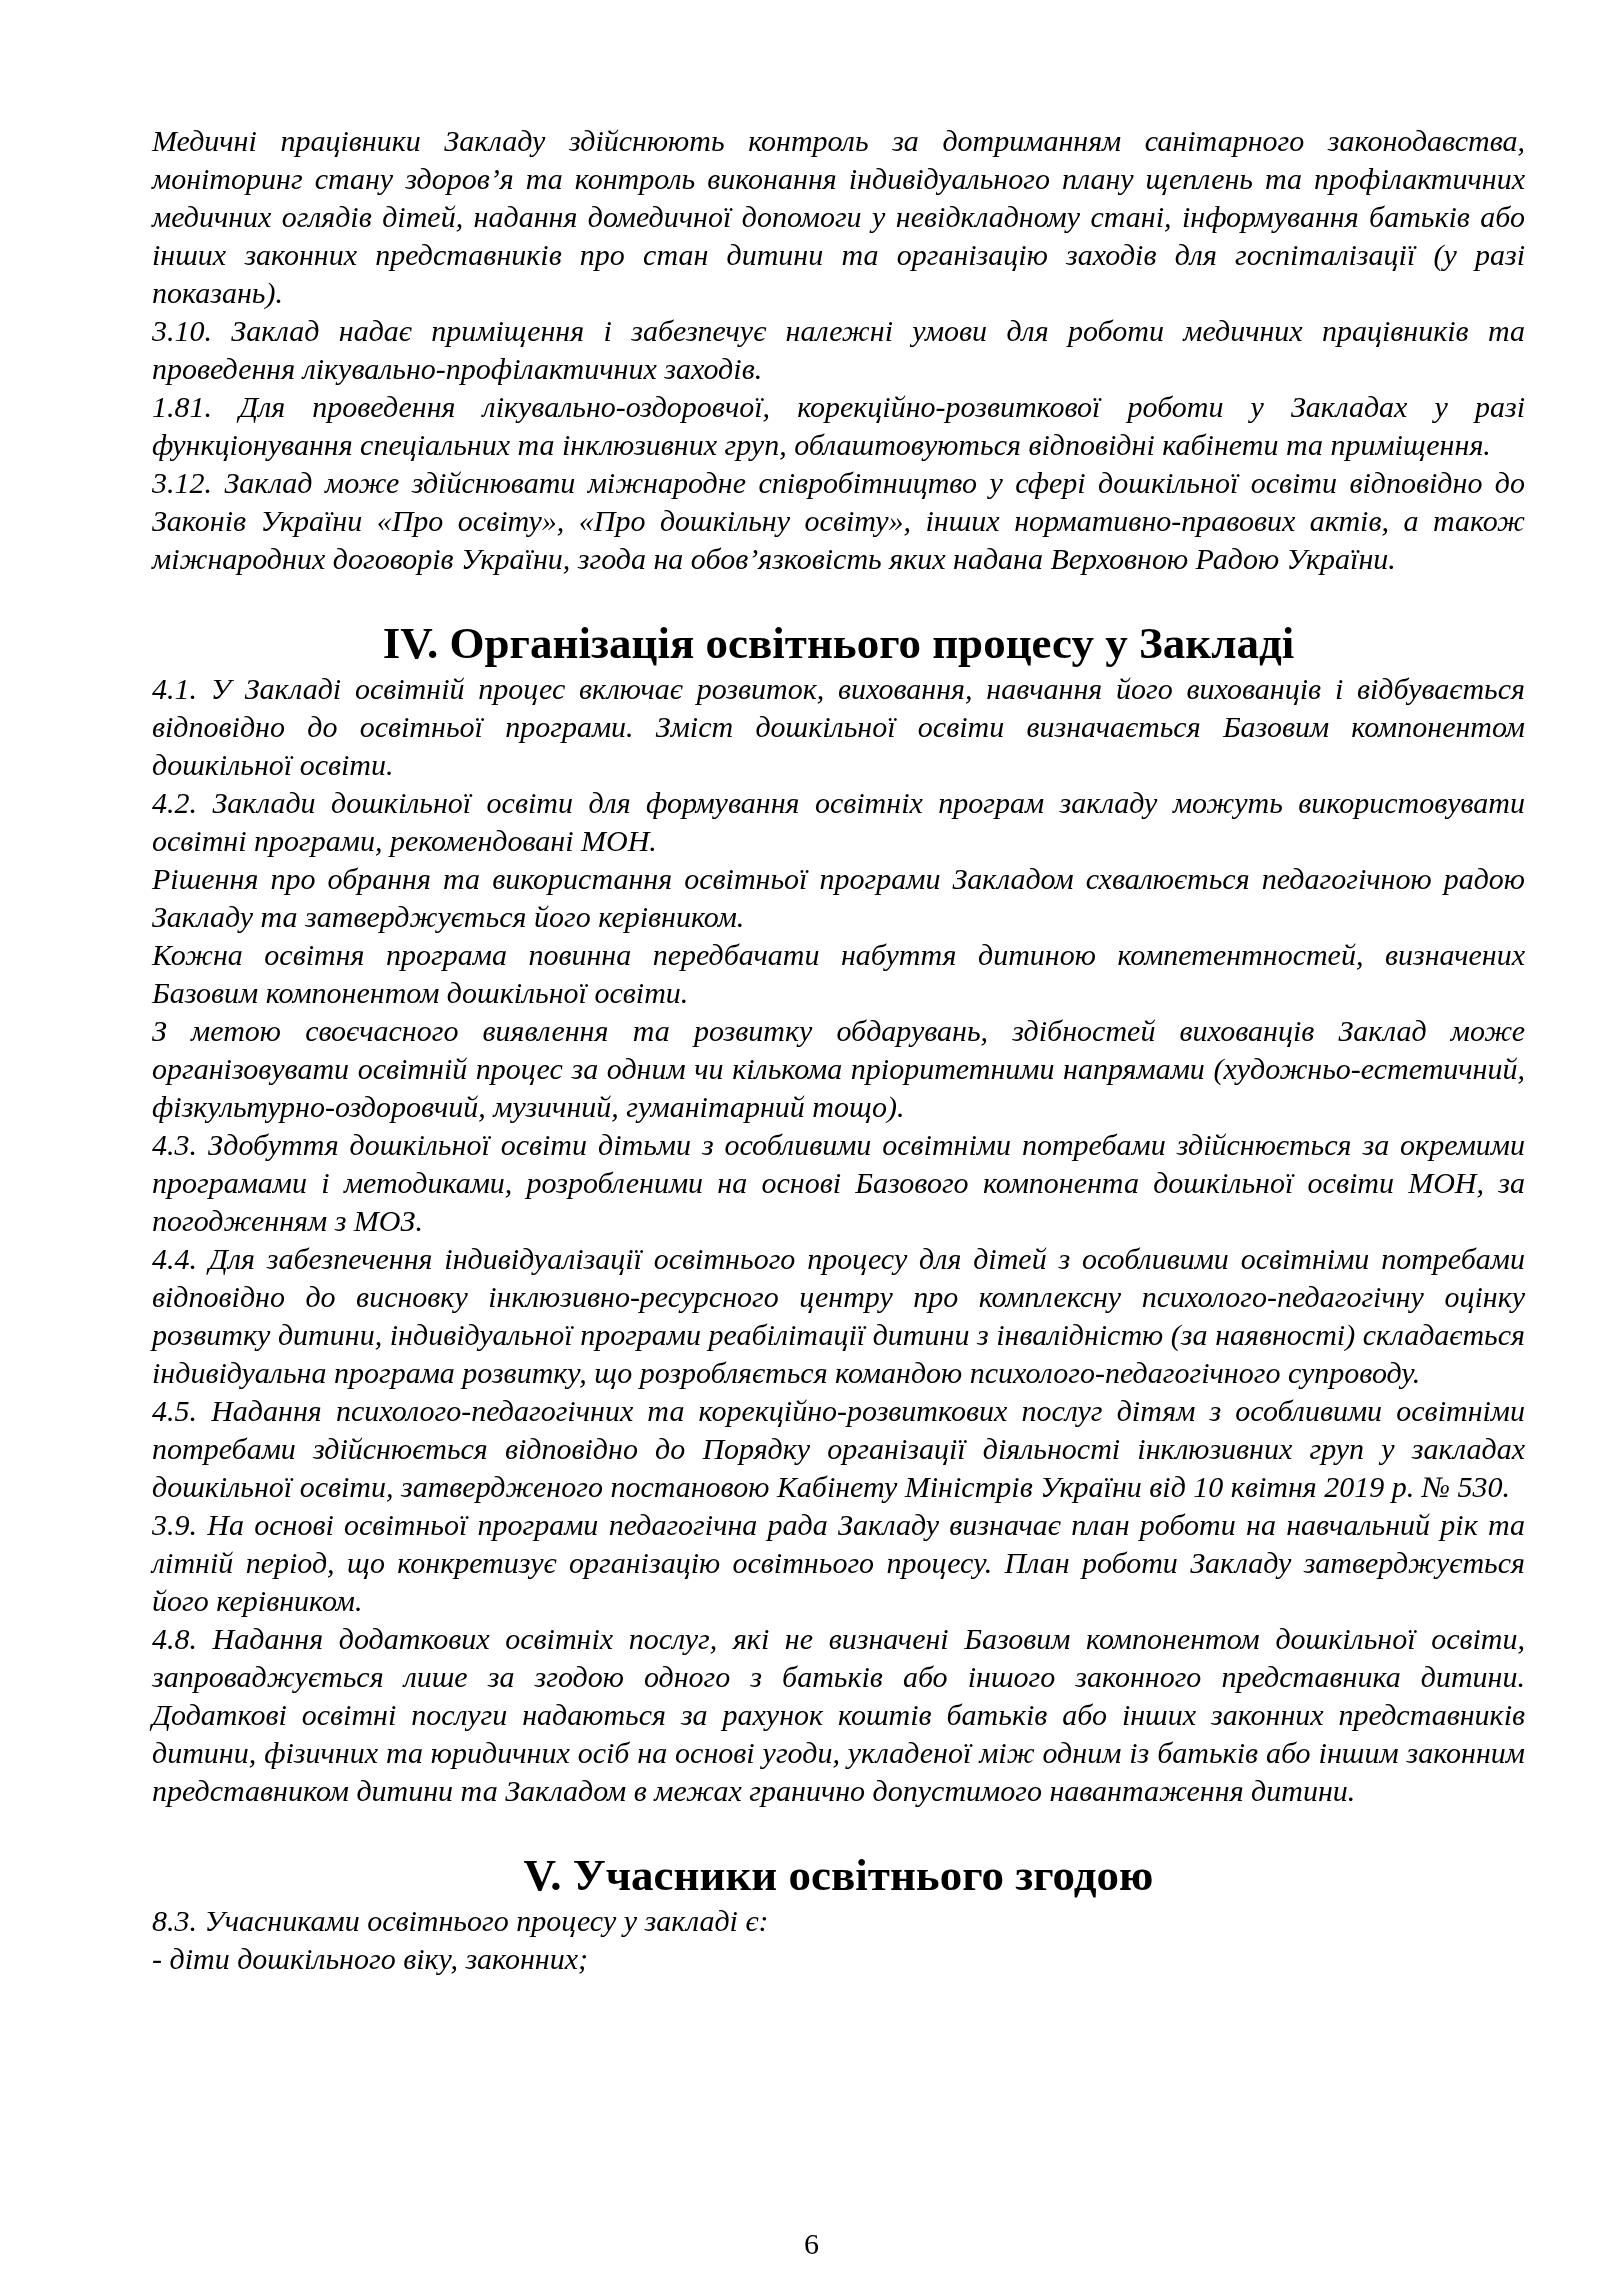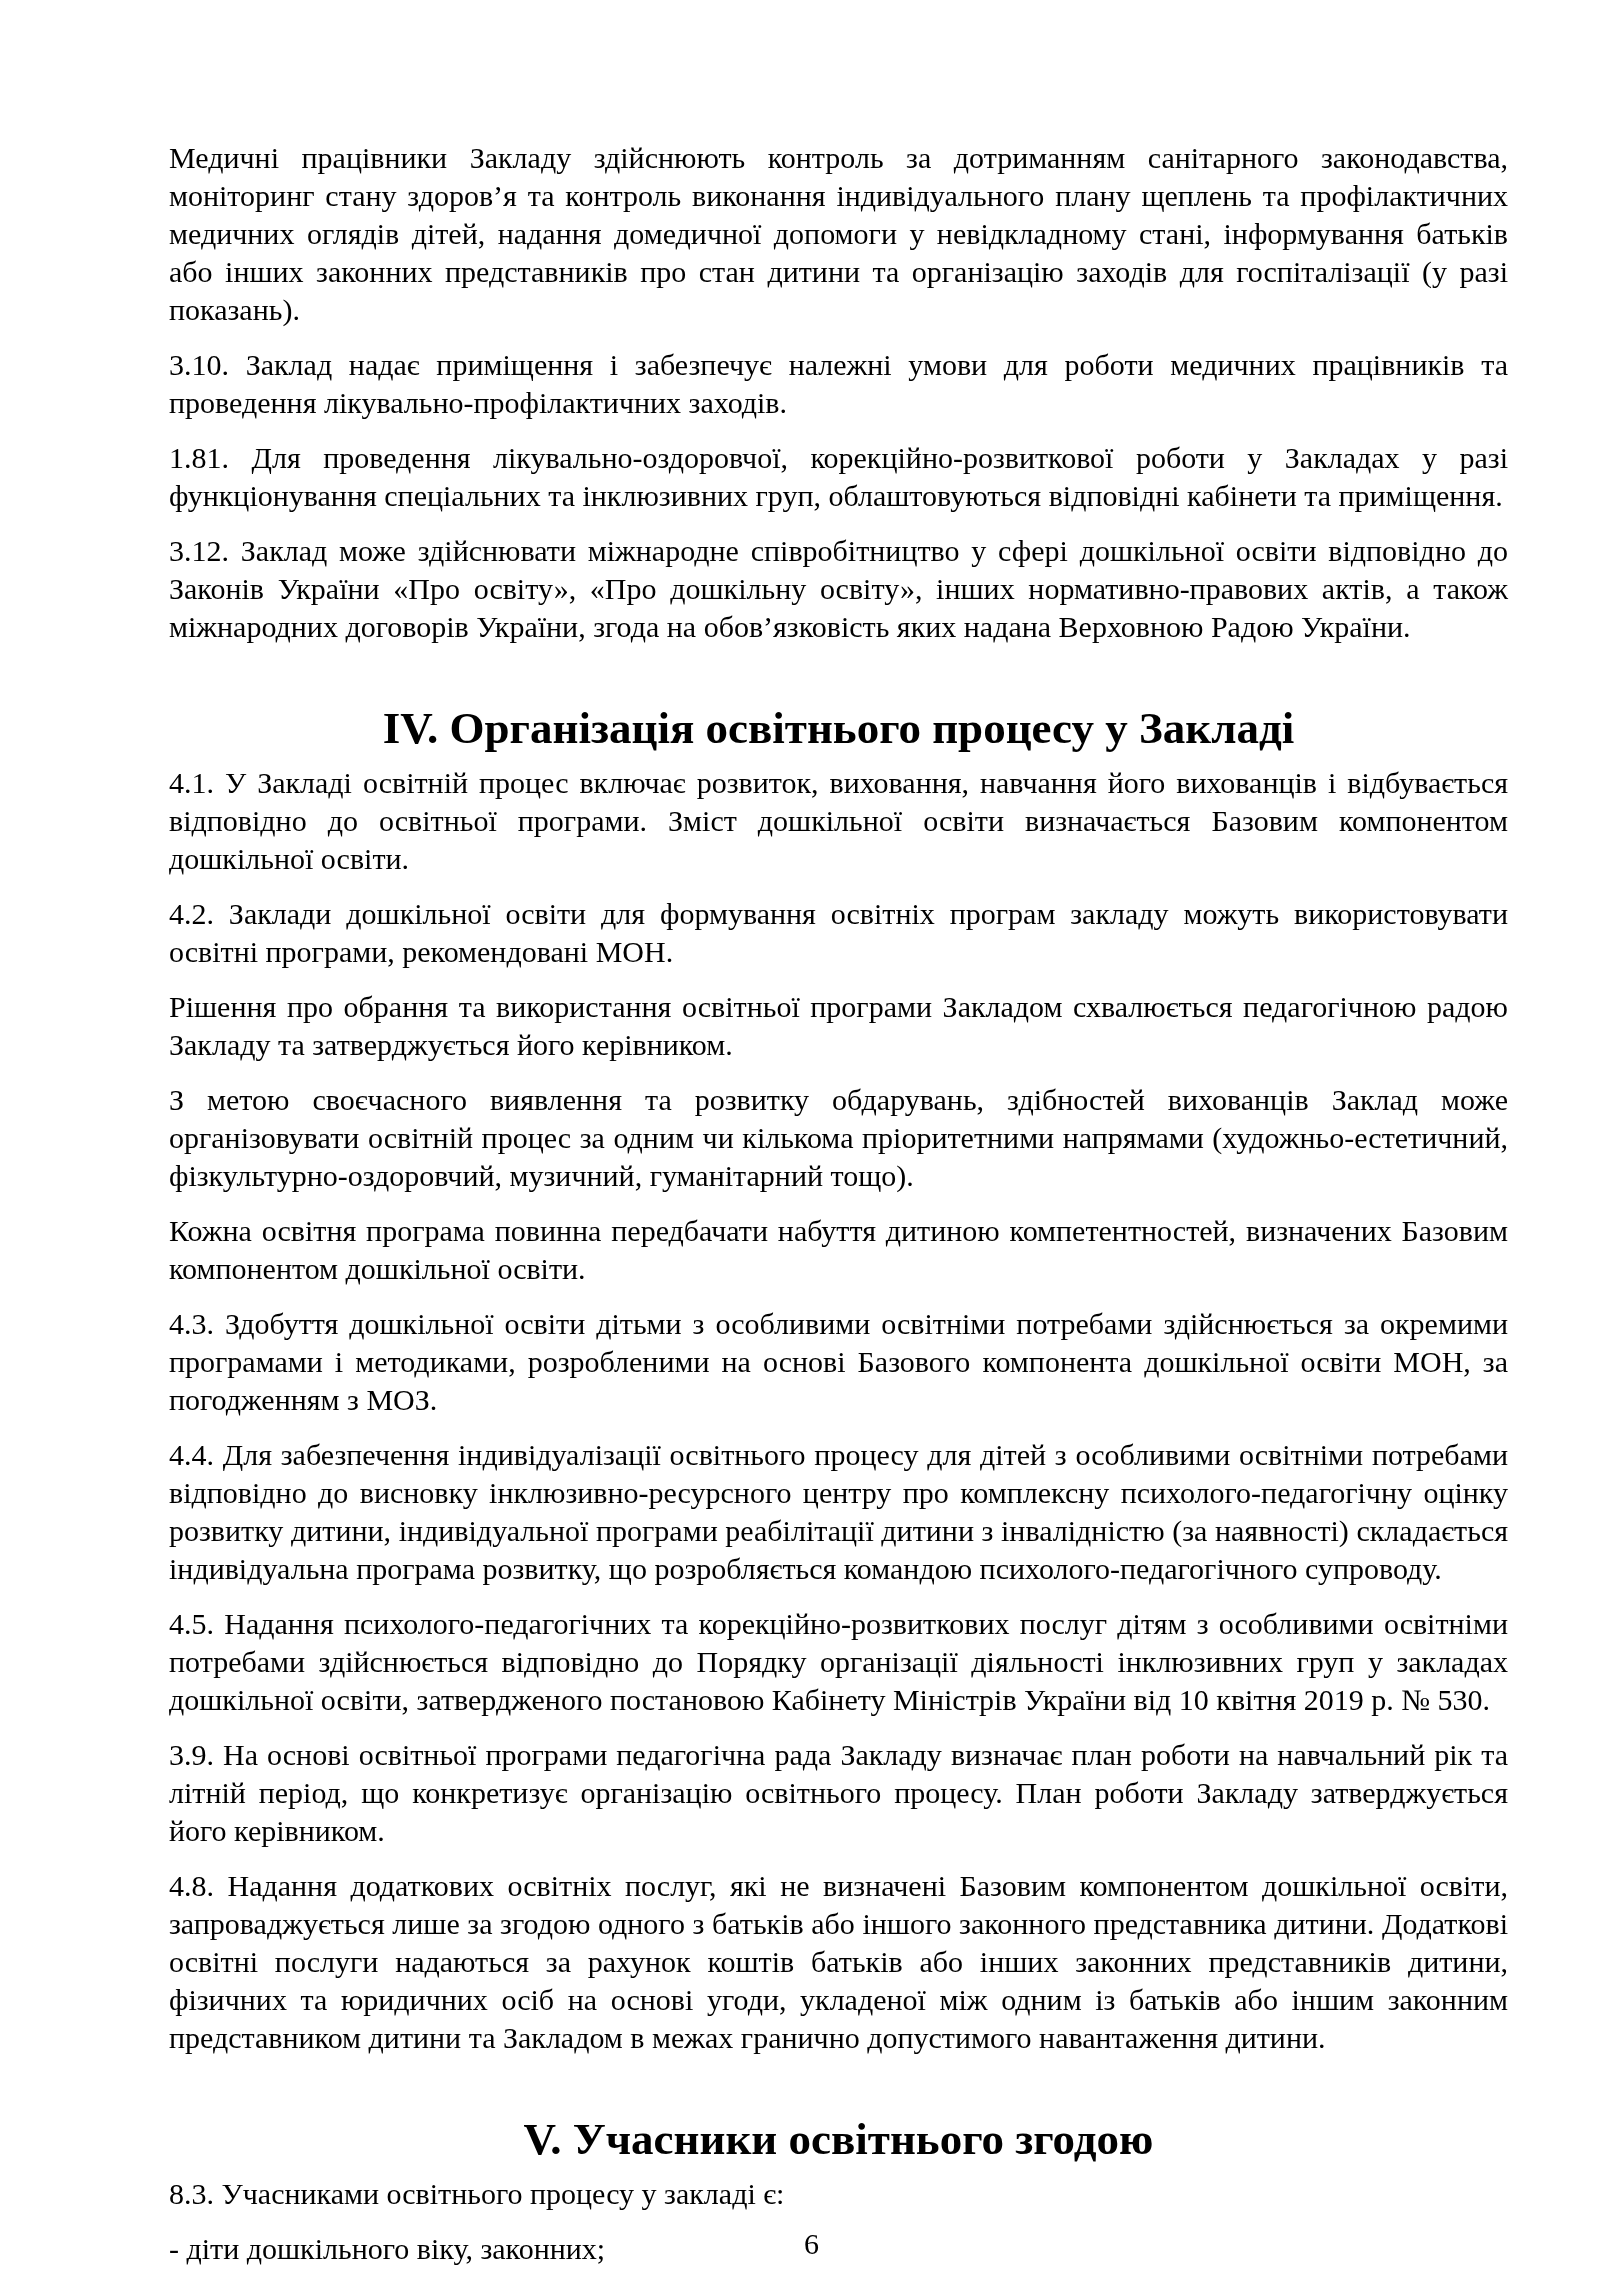--- a/index.html
+++ b/index.html
@@ -7,21 +7,21 @@
   .page {
     position: absolute;
     left: 152px;
     top: 122px;
     width: 1373px;
     font-family: "Liberation Serif", "DejaVu Serif", serif;
     font-size: 30px;
     line-height: 38px;
     color: #000000;
   }
-  .para { margin: 17px; text-align: justify; text-align-last: left; }
+  .para { margin: 0; text-align: justify; text-align-last: left; font-style: italic; }
   .heading {
     margin: 8px;
     text-align: center;
     font-weight: bold;
   }
   .gap { height: 38px; }
   .page-number {
     position: absolute;
     left: 0; width: 1623px;
     top: 2225px;
@@ -39,22 +39,22 @@
   <p class="para">Медичні працівники Закладу здійснюють контроль за дотриманням санітарного законодавства, моніторинг стану здоров’я та контроль виконання індивідуального плану щеплень та профілактичних медичних оглядів дітей, надання домедичної допомоги у невідкладному стані, інформування батьків або інших законних представників про стан дитини та організацію заходів для госпіталізації (у разі показань).</p>
   <p class="para">3.10. Заклад надає приміщення і забезпечує належні умови для роботи медичних працівників та проведення лікувально-профілактичних заходів.</p>
   <p class="para">1.81. Для проведення лікувально-оздоровчої, корекційно-розвиткової роботи у Закладах у разі функціонування спеціальних та інклюзивних груп, облаштовуються відповідні кабінети та приміщення.</p>
   <p class="para">3.12. Заклад може здійснювати міжнародне співробітництво у сфері дошкільної освіти відповідно до Законів України «Про освіту», «Про дошкільну освіту», інших нормативно-правових актів, а також міжнародних договорів України, згода на обов’язковість яких надана Верховною Радою України.</p>
 
   <div class="gap"></div>
   <h2 class="heading">IV. Організація освітнього процесу у Закладі</h2>
   <p class="para">4.1. У Закладі освітній процес включає розвиток, виховання, навчання його вихованців і відбувається відповідно до освітньої програми. Зміст дошкільної освіти визначається Базовим компонентом дошкільної освіти.</p>
   <p class="para">4.2. Заклади дошкільної освіти для формування освітніх програм закладу можуть використовувати освітні програми, рекомендовані МОН.</p>
   <p class="para">Рішення про обрання та використання освітньої програми Закладом схвалюється педагогічною радою Закладу та затверджується його керівником.</p>
+  <p class="para">Кожна освітня програма повинна передбачати набуття дитиною компетентностей, визначених Базовим компонентом дошкільної освіти.</p>
   <p class="para">З метою своєчасного виявлення та розвитку обдарувань, здібностей вихованців Заклад може організовувати освітній процес за одним чи кількома пріоритетними напрямами (художньо-естетичний, фізкультурно-оздоровчий, музичний, гуманітарний тощо).</p>
-  <p class="para">Кожна освітня програма повинна передбачати набуття дитиною компетентностей, визначених Базовим компонентом дошкільної освіти.</p>
   <p class="para">4.3. Здобуття дошкільної освіти дітьми з особливими освітніми потребами здійснюється за окремими програмами і методиками, розробленими на основі Базового компонента дошкільної освіти МОН, за погодженням з МОЗ.</p>
   <p class="para">4.4. Для забезпечення індивідуалізації освітнього процесу для дітей з особливими освітніми потребами відповідно до висновку інклюзивно-ресурсного центру про комплексну психолого-педагогічну оцінку розвитку дитини, індивідуальної програми реабілітації дитини з інвалідністю (за наявності) складається індивідуальна програма розвитку, що розробляється командою психолого-педагогічного супроводу.</p>
   <p class="para">4.5. Надання психолого-педагогічних та корекційно-розвиткових послуг дітям з особливими освітніми потребами здійснюється відповідно до Порядку організації діяльності інклюзивних груп у закладах дошкільної освіти, затвердженого постановою Кабінету Міністрів України від 10 квітня 2019 р. № 530.</p>
   <p class="para">3.9. На основі освітньої програми педагогічна рада Закладу визначає план роботи на навчальний рік та літній період, що конкретизує організацію освітнього процесу. План роботи Закладу затверджується його керівником.</p>
   <p class="para">4.8. Надання додаткових освітніх послуг, які не визначені Базовим компонентом дошкільної освіти, запроваджується лише за згодою одного з батьків або іншого законного представника дитини. Додаткові освітні послуги надаються за рахунок коштів батьків або інших законних представників дитини, фізичних та юридичних осіб на основі угоди, укладеної між одним із батьків або іншим законним представником дитини та Закладом в межах гранично допустимого навантаження дитини.</p>
 
   <div class="gap"></div>
   <h2 class="heading">V. Учасники освітнього згодою</h2>
   <p class="para">8.3. Учасниками освітнього процесу у закладі є:</p>
   <p class="para">- діти дошкільного віку, законних;</p>

